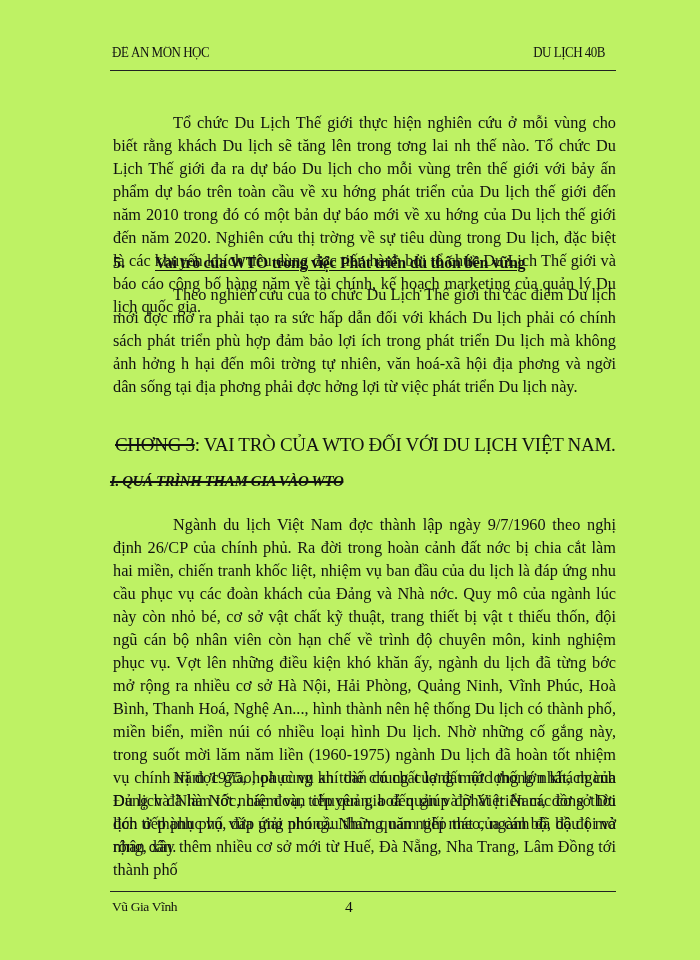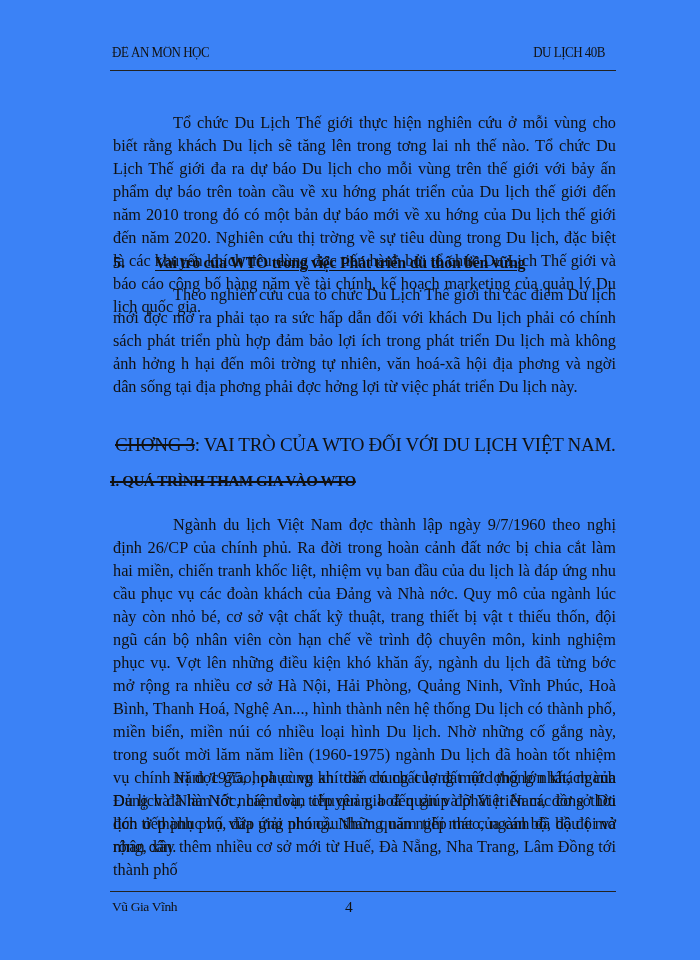--- a/index.html
+++ b/index.html
@@ -12,21 +12,21 @@
       height: 960px;
       position: relative;
       overflow: hidden;
       font-family: "Liberation Serif", "DejaVu Serif", serif;
       color: #111111;
     }
     .page {
       position: absolute;
       left: 0; top: 0;
       width: 700px; height: 960px;
-      background: #3b82f6;
+      background: #bef264;
     }
     .header {
       position: absolute;
       left: 110px;
       top: 46px;
       width: 505px;
       height: 14px;
       overflow: hidden;
     }
     .header .left, .header .right {
@@ -97,20 +97,21 @@
     .subsection {
       position: absolute;
       left: 110px;
       top: 473px;
       font-size: 15px;
       font-weight: bold;
       white-space: nowrap;
       letter-spacing: -0.4px;
       text-decoration: line-through;
       text-decoration-thickness: 1.5px;
+      font-style: italic;
     }
     .p3 { top: 497px; margin-top: 16px; }
     .p4 { top: 766px; }
     .footer-rule {
       position: absolute;
       left: 110px;
       top: 891px;
       width: 506px;
       height: 0;
       border-top: 1px solid #222;

